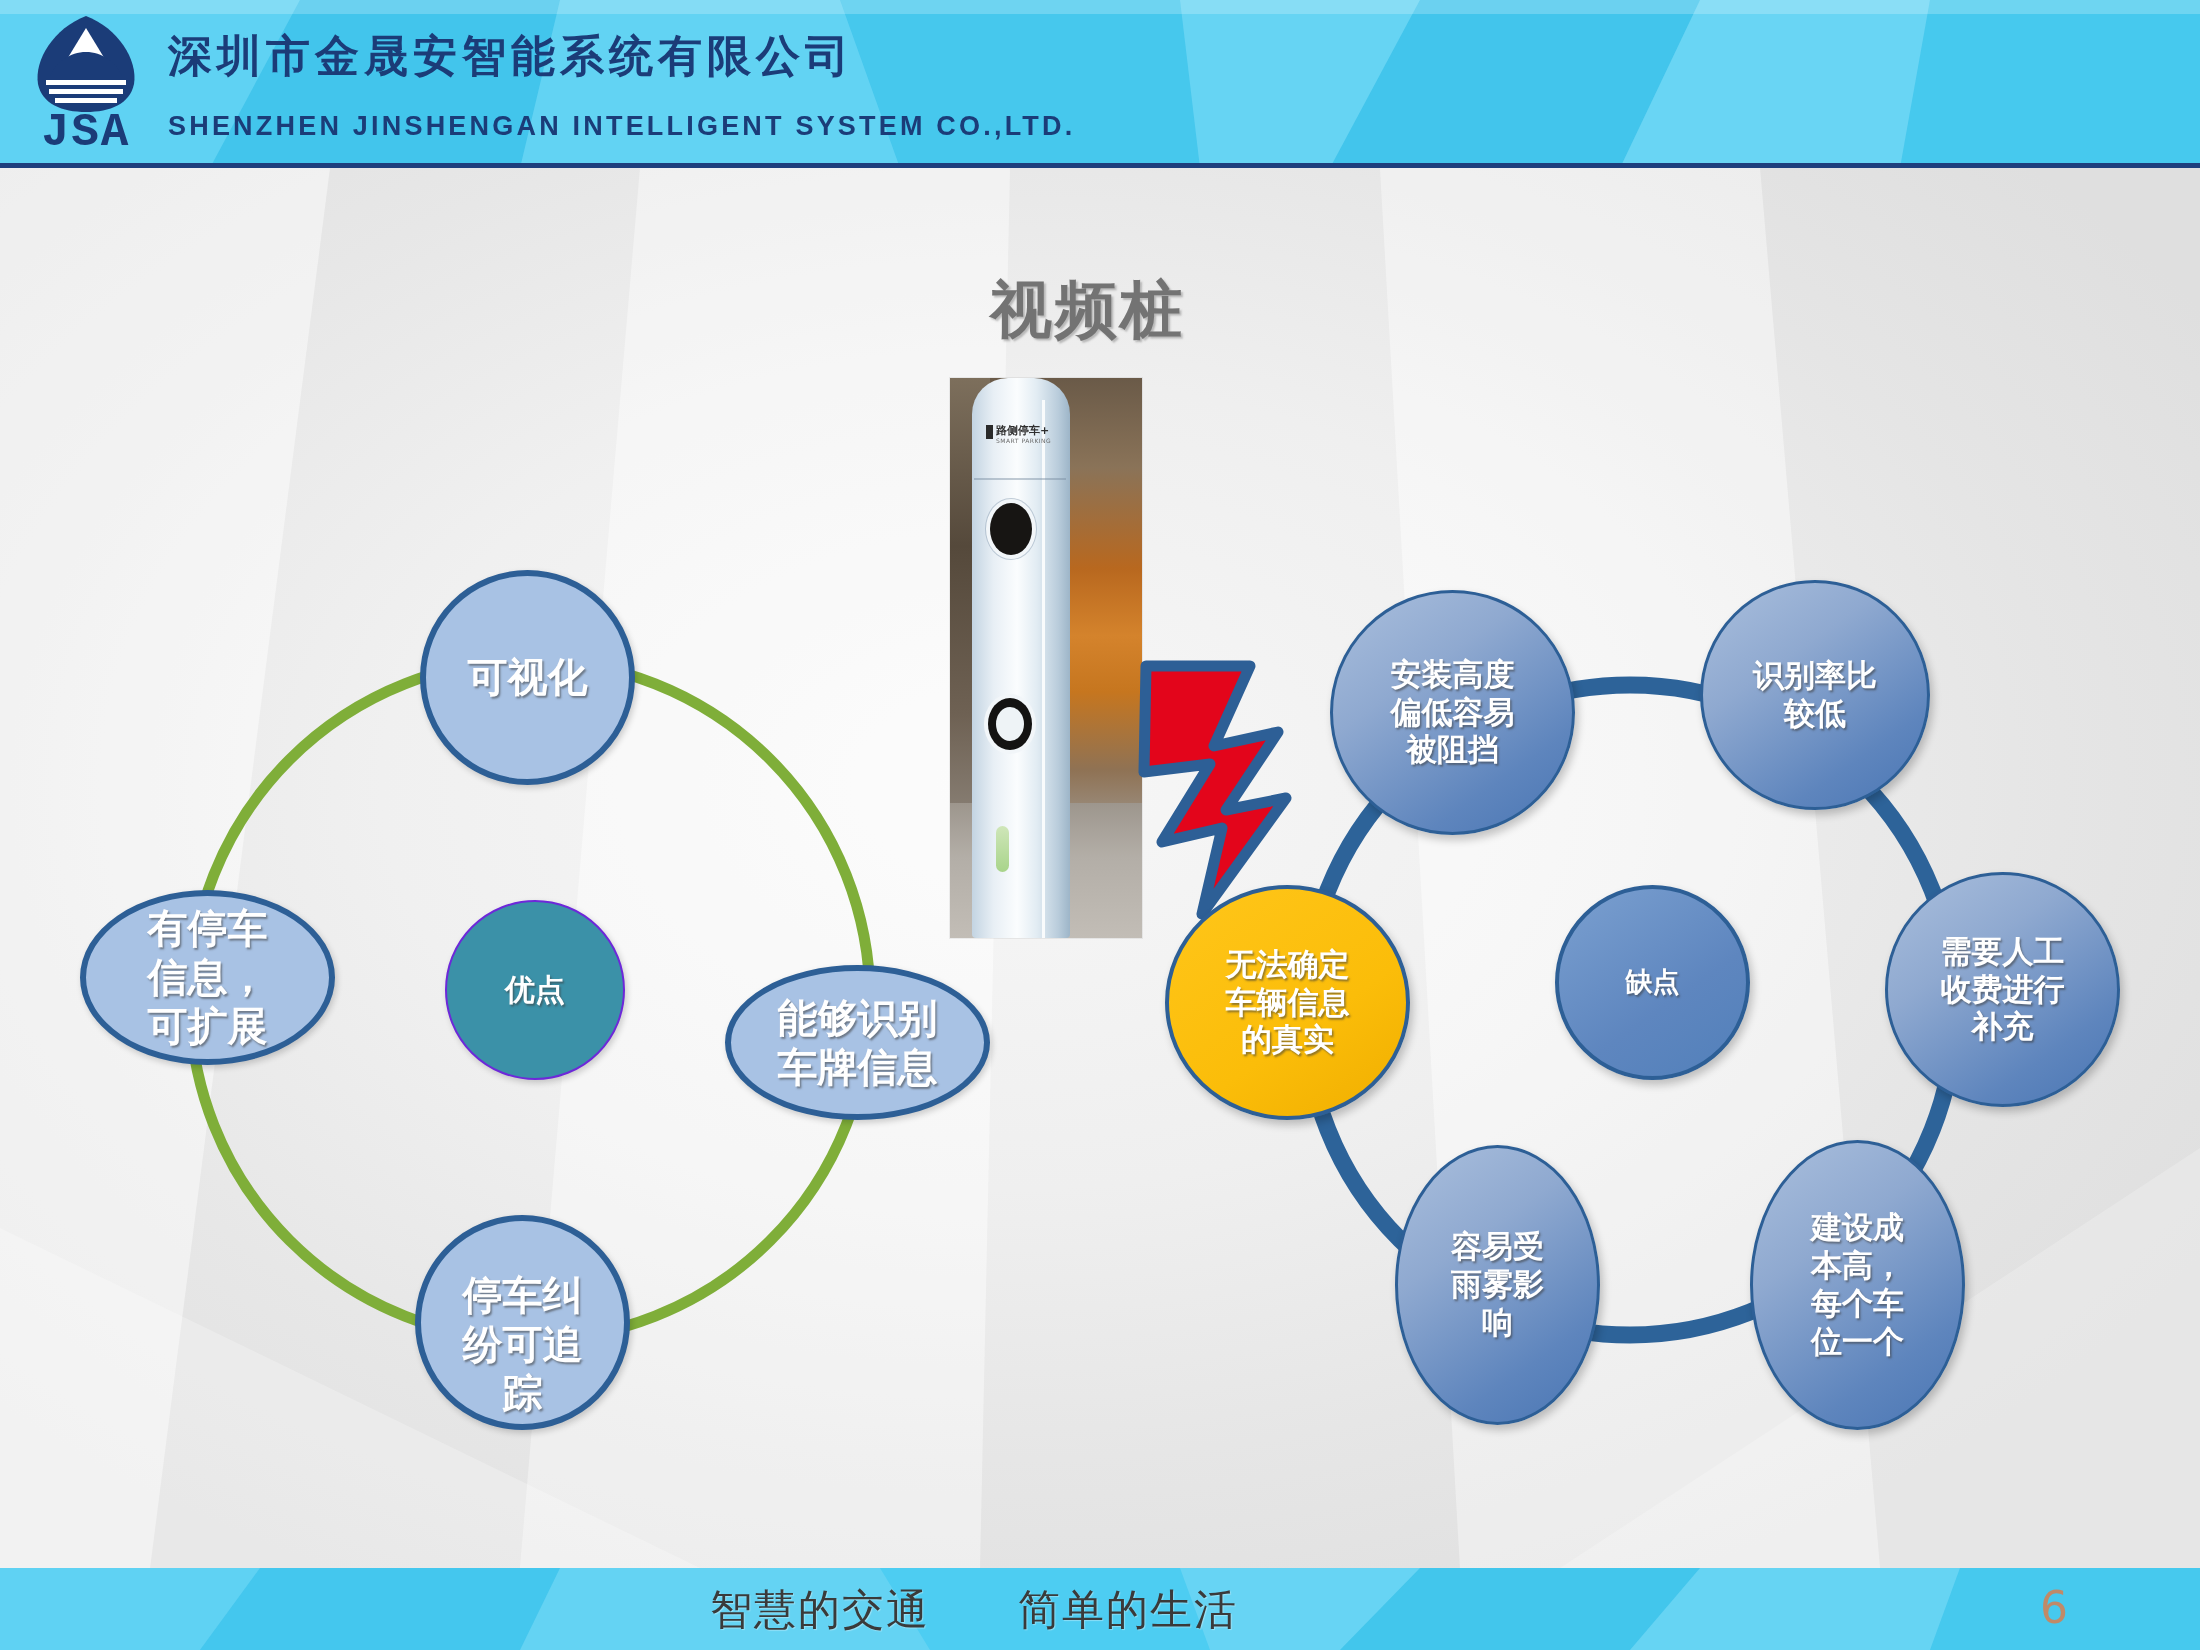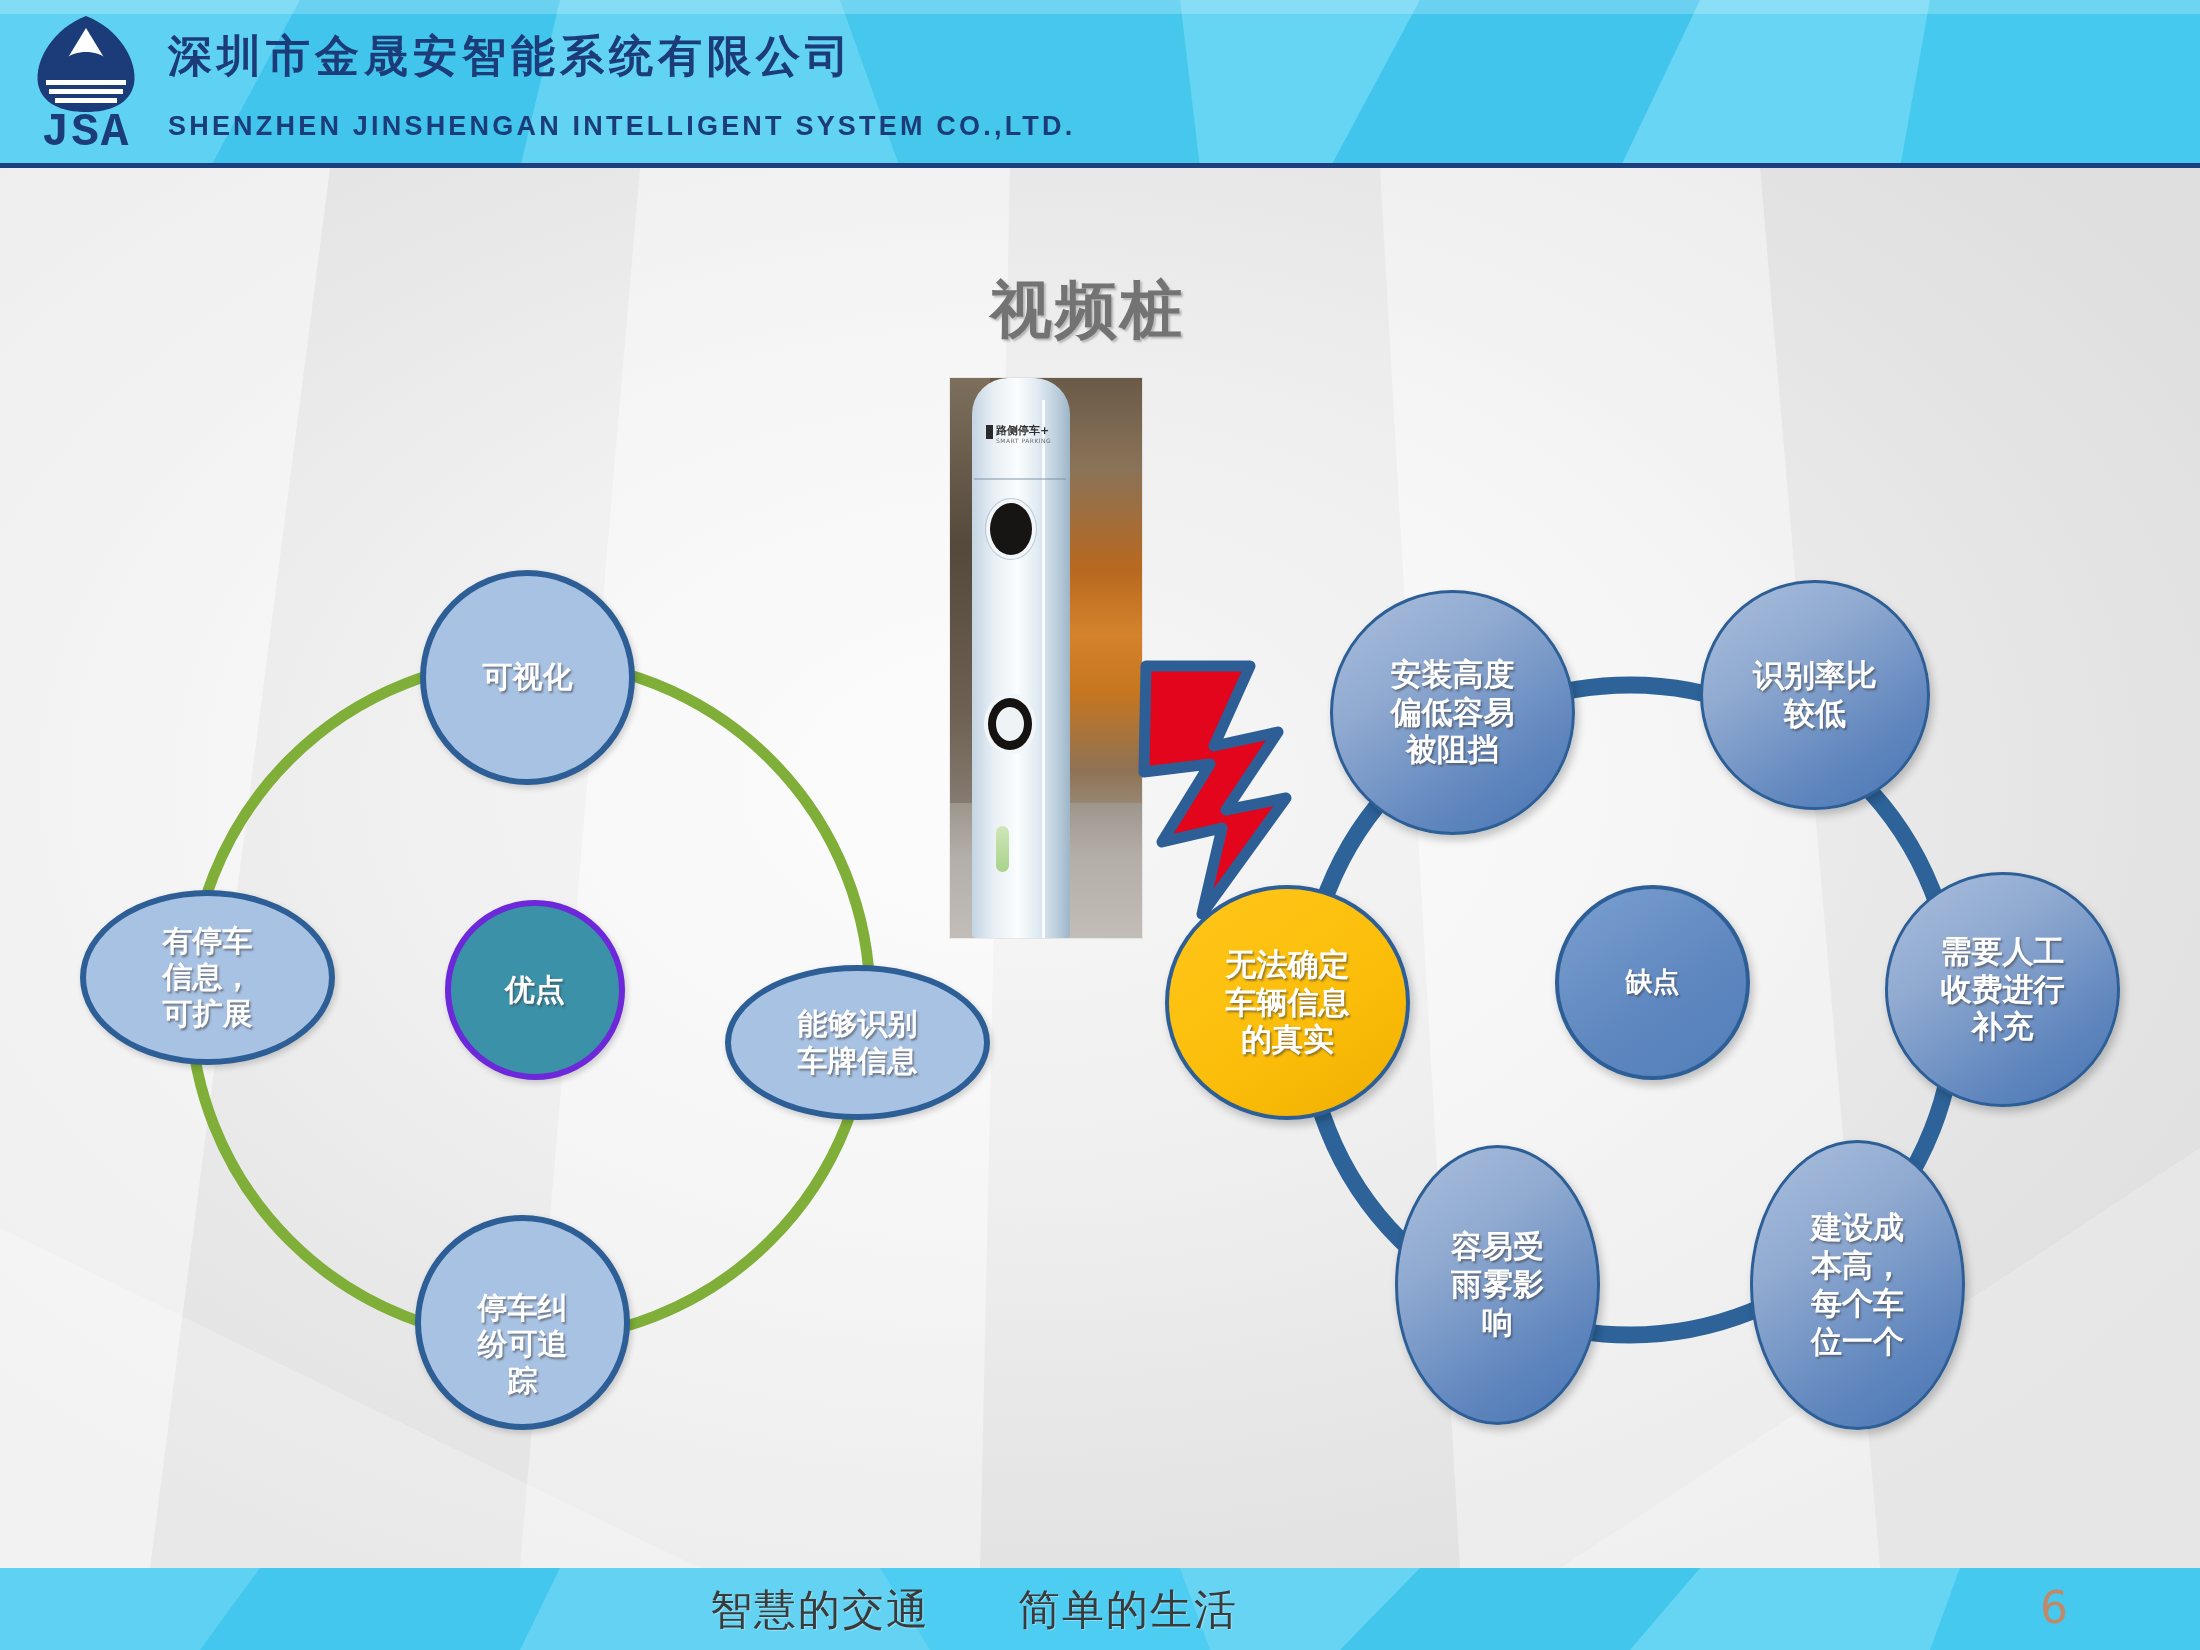--- a/index.html
+++ b/index.html
@@ -128,24 +128,24 @@
     font-family:"DejaVu Sans","Liberation Sans",sans-serif;
     font-weight:bold;color:#ffffff;
     text-shadow:1.5px 1.5px 2px rgba(60,60,60,.55);
     line-height:1.22;
     border-radius:50%;
   }
   
   .n-left{
     background:#a8c2e4;border:6px solid #2d5f96;
     box-shadow:2px 3px 6px rgba(0,0,0,.18);
-    font-size:30px;
+    font-size:40px;
   }
   .n-core-left{
-    background:#3b91a8;border:6px solid #6d28d9;
+    background:#3b91a8;border:2px solid #6d28d9;
     box-shadow:2px 3px 6px rgba(0,0,0,.18);
     font-size:30px;
   }
   
   .n-right{
     background:linear-gradient(145deg,#aabfdd 0%,#8fa9d0 35%,#5e85bd 75%,#4a76b4 100%);
     border:3px solid #2d5f96;
     box-shadow:3px 5px 9px rgba(0,0,0,.22);
     font-size:31px;
   }

